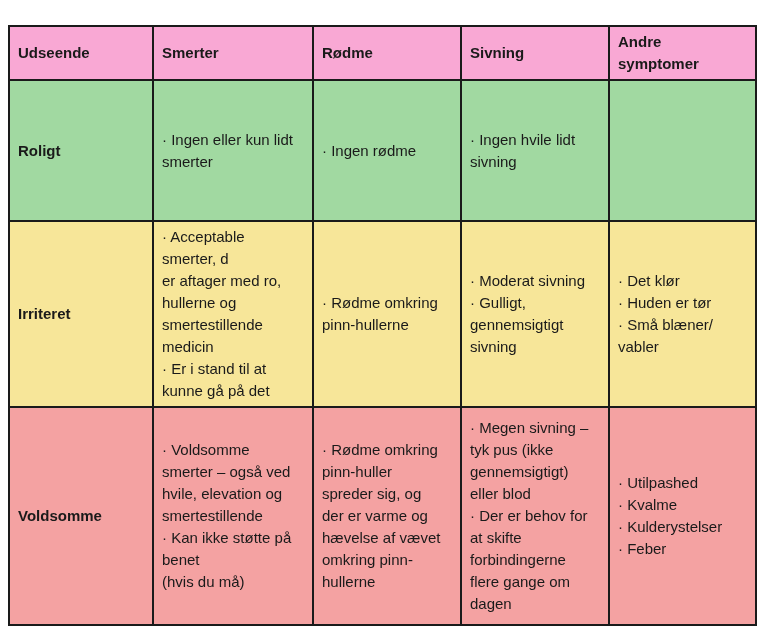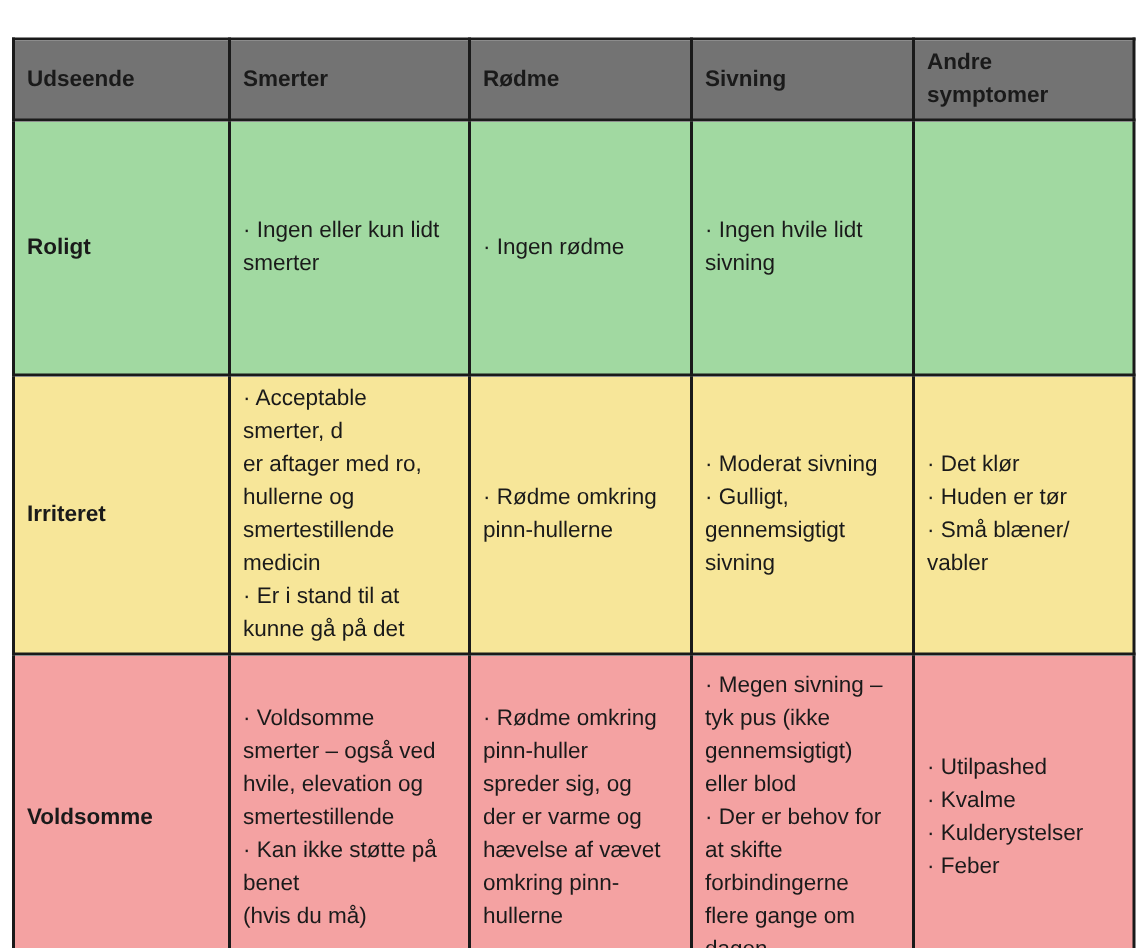--- a/index.html
+++ b/index.html
@@ -36,41 +36,41 @@
     font-size: 15px;
     line-height: 22px;
     white-space: pre-line;
     overflow: hidden;
   }
   table.obs-table th {
     font-weight: 700;
     font-size: 15px;
   }
   tr.header-row    { height: 50px; }
-  tr.row-roligt    { height: 170px; }
+  tr.row-roligt    { height: 141px; }
   tr.row-irriteret { height: 176px; }
   tr.row-infektion { height: 218px; }
   td.row-label {
     font-weight: 700;
   }
 </style>
 </head>
 <body>
 
 <div class="page">
   <table class="obs-table">
     <colgroup>
       <col class="c1">
         <col class="c2">
         <col class="c3">
         <col class="c4">
         <col class="c5">
     </colgroup>
     <thead>
-      <tr class="header-row" style="background-color: #737373;">
+      <tr class="header-row" style="background-color: #f9a8d4;">
         <th>Udseende</th>
         <th>Smerter</th>
         <th>Rødme</th>
         <th>Sivning</th>
         <th>Andre
 symptomer</th>
       </tr>
     </thead>
     <tbody>
       <tr class="row-roligt" style="background-color: rgb(161, 217, 161);">

